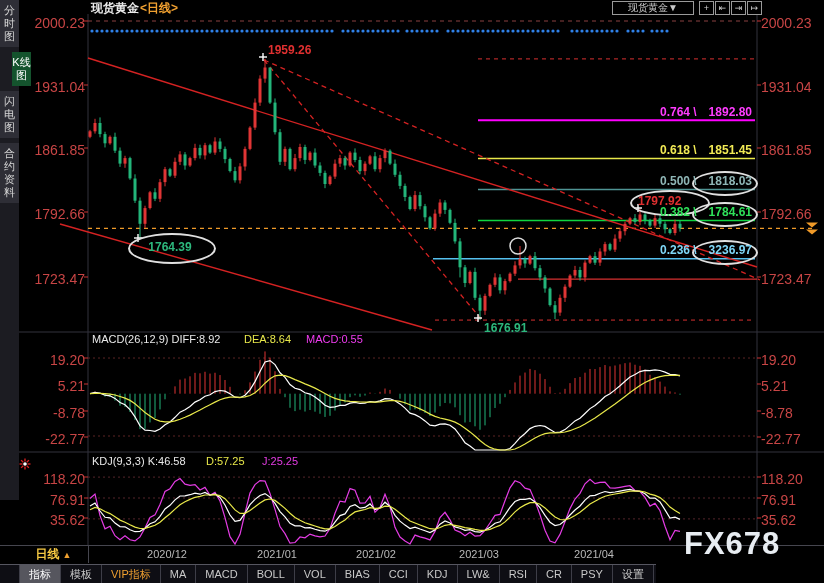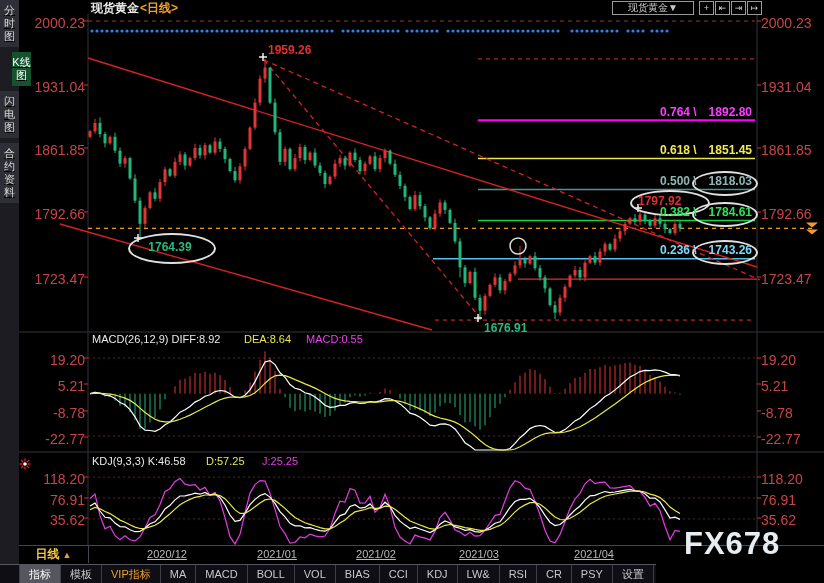--- a/index.html
+++ b/index.html
@@ -1,34 +1,34 @@
 <!DOCTYPE html>
 <html style="--axis_label: #c84545; --up_candle: #e03535; --down_candle: #23b57a; --trend_red: #d42222; --price_line_orange: #f09a28; --dots_blue: #2f81e8; --title_orange: #f0a030; --dea_yellow: #e8e84a; --macd_magenta: #f03cf0; --watermark: #e8edf2; --vip_orange: #f0a030; --diff_white: #ffffff; --k_white: #ffffff; --d_yellow: #e8e84a; --j_magenta: #e43ce4; --ellipse_white: #e0e0e0;"><head>
 <meta charset="utf-8">
 <style>
   html,body{margin:0;padding:0;background:#000;}
   #app{position:relative;width:824px;height:583px;background:#000;overflow:hidden;
        font-family:"Liberation Sans","DejaVu Sans",sans-serif;}
   
-  #sidebar{position:absolute;left:0;top:0;width:19px;height:564px;background:#1c1c22;z-index:4;text-decoration:underline;}
+  #sidebar{position:absolute;left:0;top:0;width:19px;height:500px;background:#1c1c22;z-index:4;}
   .side-item{width:19px;margin-bottom:5px;padding:4px 0;background:#2e2e36;color:#d6d6d6;
              font-size:11px;line-height:13px;text-align:center;word-break:break-all;cursor:pointer;}
   .side-item.sel{background:#14532d;color:#fff;margin-left:12px;}
   
   #title{position:absolute;left:91px;top:0;font-size:12px;font-weight:bold;color:#e9e9e9;z-index:4;}
   #title .period{color:var(--title_orange);margin-left:1px;}
   .theme-dd{position:absolute;left:612px;top:1px;width:80px;height:12px;border:1px solid #9a9a9a;
             color:#c9c9c9;font-size:10px;line-height:12px;text-align:center;z-index:4;cursor:pointer;}
   .tool-ic{position:absolute;top:1px;width:13px;height:12px;border:1px solid #9a9a9a;color:#cfcfcf;
            font-size:9px;line-height:12px;text-align:center;z-index:4;cursor:pointer;}
   
   .lbl{position:absolute;font-size:14px;color:var(--axis_label);z-index:3;white-space:nowrap;}
   .lbl.lx{left:19px;width:66px;text-align:right;}
   .lbl.rx{left:761px;}
-  .month{position:absolute;top:548px;width:60px;text-align:center;font-size:11px;color:#b9b9b9;z-index:3;text-decoration:underline;}
+  .month{position:absolute;top:548px;width:60px;text-align:center;font-size:11px;color:#b9b9b9;z-index:3;}
   .hdr{position:absolute;font-size:11px;z-index:3;white-space:nowrap;color:#e9e9e9;}
   .fib-row{position:absolute;right:72px;height:14px;font-size:12px;font-weight:bold;z-index:3;white-space:nowrap;}
   .fib-row .val{display:inline-block;min-width:52px;text-align:right;}
   .ellipse{position:absolute;border:2px solid var(--ellipse_white);border-radius:50%;z-index:2;}
   .ann{position:absolute;font-size:12px;font-weight:bold;z-index:3;white-space:nowrap;}
   
   #xstrip{position:absolute;left:0;top:545px;width:824px;height:18px;border-top:1px solid #46464f;
           background:#000;z-index:2;}
   #periodbox{position:absolute;left:19px;top:546px;width:69px;height:17px;border-right:1px solid #46464f;
              z-index:3;font-size:12px;font-weight:bold;line-height:17px;text-align:center;cursor:pointer;}
@@ -104,21 +104,21 @@
 
   <div class="fib-row" style="top: 105px; color: rgb(255, 60, 255);">
     <span>0.764 \</span> <span class="val">1892.80</span></div>
   <div class="fib-row" style="top: 143px; color: rgb(242, 234, 85);">
     <span>0.618 \</span> <span class="val">1851.45</span></div>
   <div class="fib-row" style="top: 174px; color: rgb(143, 182, 182);">
     <span>0.500 \</span> <span class="val">1818.03</span></div>
   <div class="fib-row" style="top: 205px; color: rgb(47, 226, 90);">
     <span>0.382 \</span> <span class="val">1784.61</span></div>
   <div class="fib-row" style="top: 243px; color: rgb(128, 216, 248);">
-    <span>0.236 \</span> <span class="val">1743.26</span></div>
+    <span>0.236 \</span> <span class="val">3236.97</span></div>
 
   <div class="ellipse" style="left:692px;top:171px;width:62px;height:21px"></div>
   <div class="ellipse" style="left:692px;top:202px;width:62px;height:21px"></div>
   <div class="ellipse" style="left:692px;top:240px;width:62px;height:21px"></div>
   <div class="ellipse" style="left:630px;top:190px;width:76px;height:22px"></div>
   <div class="ellipse" style="left:128px;top:233px;width:84px;height:27px"></div>
 
   <div class="ann" style="left:268px;top:43px;color:#e03030">1959.26</div>
   <div class="ann" style="left:136px;top:240px;color:#2db87d;width:68px;text-align:center">1764.39</div>
   <div class="ann" style="left:484px;top:321px;color:#2db87d">1676.91</div>

